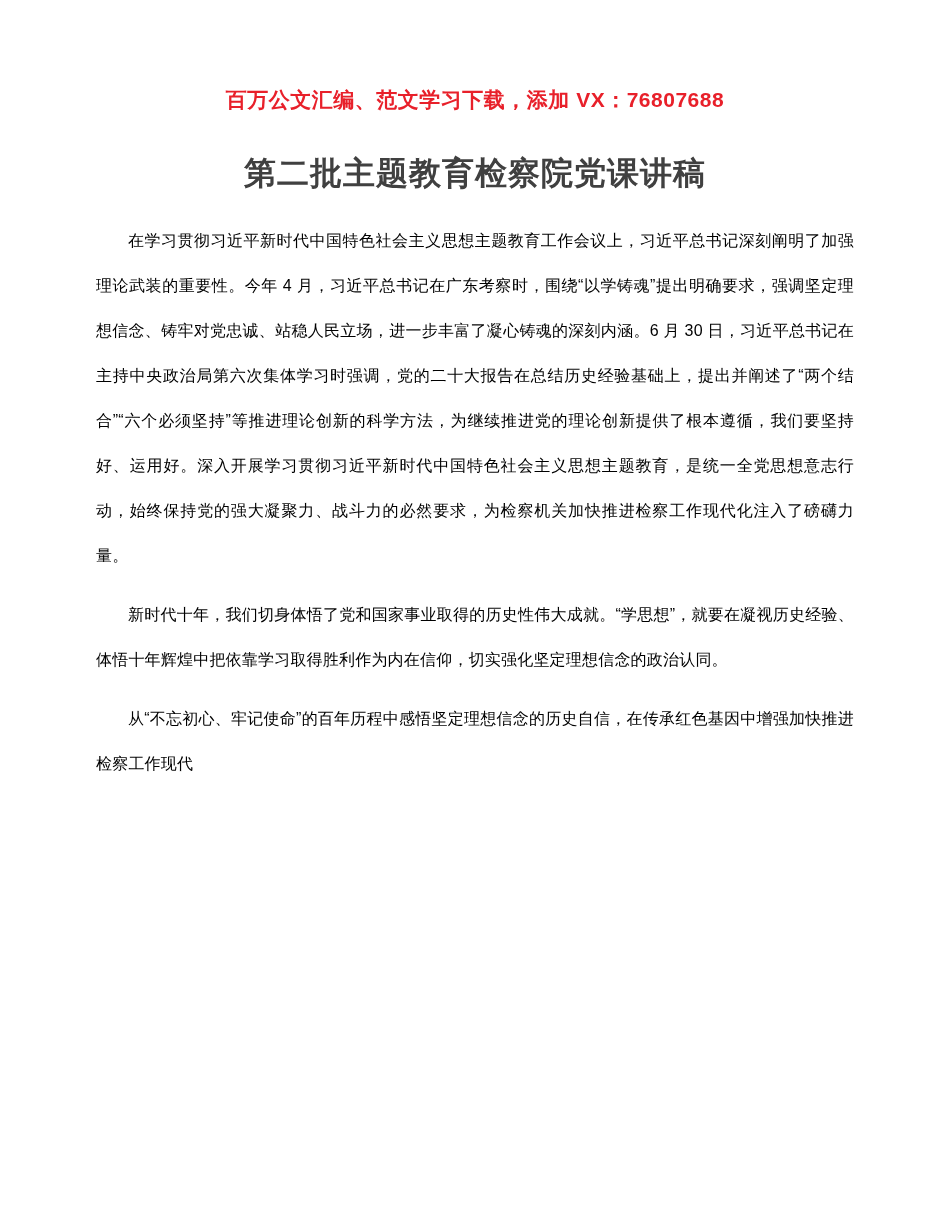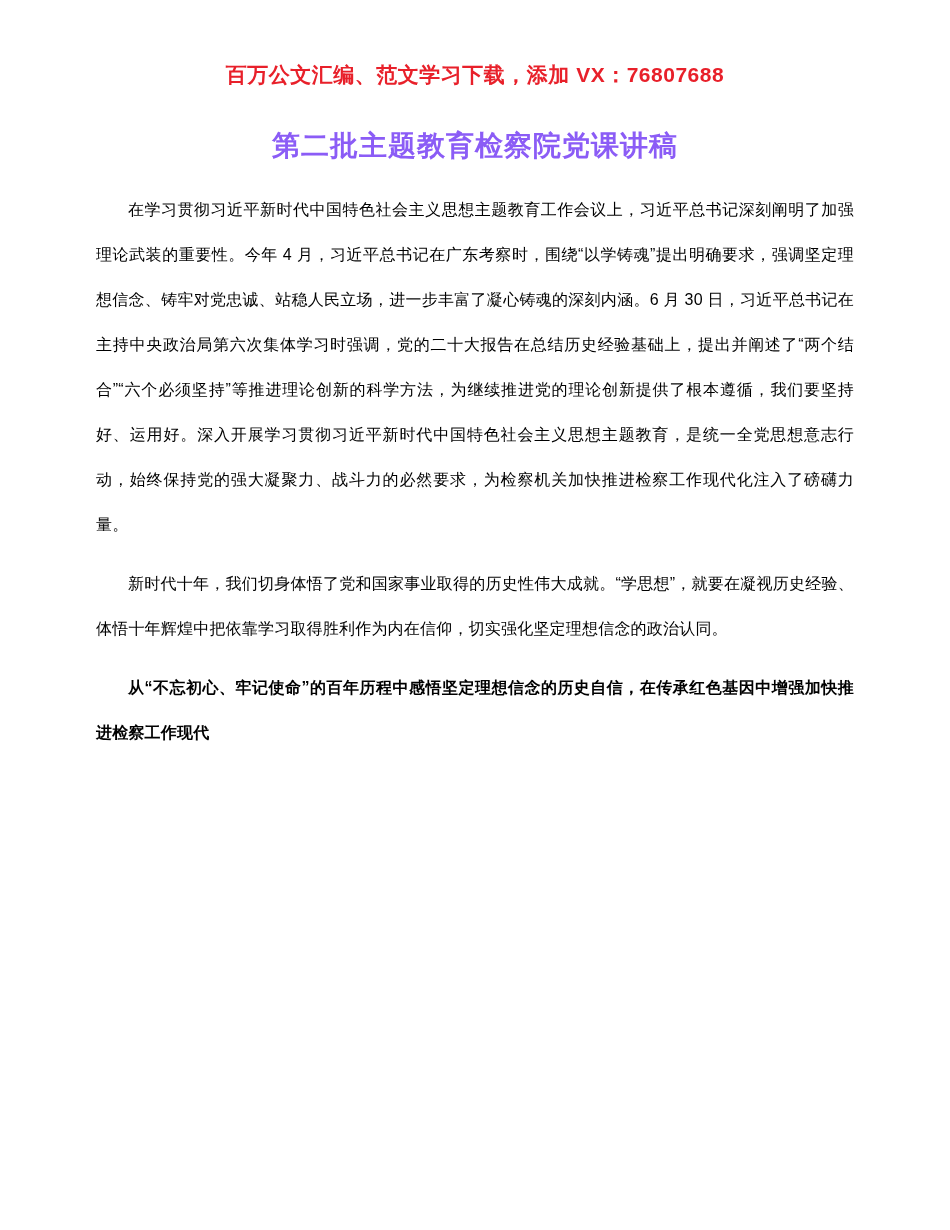--- a/index.html
+++ b/index.html
@@ -21,48 +21,47 @@
     box-sizing: border-box;
     padding: 0 96px;
     background: #ffffff;
   }
   .watermark {
     text-align: center;
     color: #e8202a;
     font-size: 21px;
     font-weight: bold;
     letter-spacing: 0.5px;
-    padding-top: 61px;
+    padding-top: 86px;
     padding-bottom: 6px;
     white-space: nowrap;
     font-family: "Liberation Sans", sans-serif;
   }
   .doc-title {
     text-align: center;
-    font-size: 28px;
+    font-size: 32px;
     font-weight: bold;
     letter-spacing: 1px;
     margin-top: 32px;
     margin-bottom: 22px;
-    color: #8b5cf6;
+    color: #404040;
     font-family: "Liberation Sans", sans-serif;
   }
   .body-text p {
     margin: 0 0 14px 0;
     font-size: 16px;
     line-height: 45px;
     text-align: justify;
     text-justify: inter-ideograph;
     text-indent: 2em;
     letter-spacing: 0.2px;
     font-family: "Liberation Sans", sans-serif;
   }
   .body-text p:last-child {
     margin-bottom: 0;
-    font-weight: bold;
   }
 </style>
 </head>
 <body>
 
 <div class="page">
 
   <div class="watermark">百万公文汇编、范文学习下载，添加 VX：76807688</div>
 
   <h1 class="doc-title">第二批主题教育检察院党课讲稿</h1>

